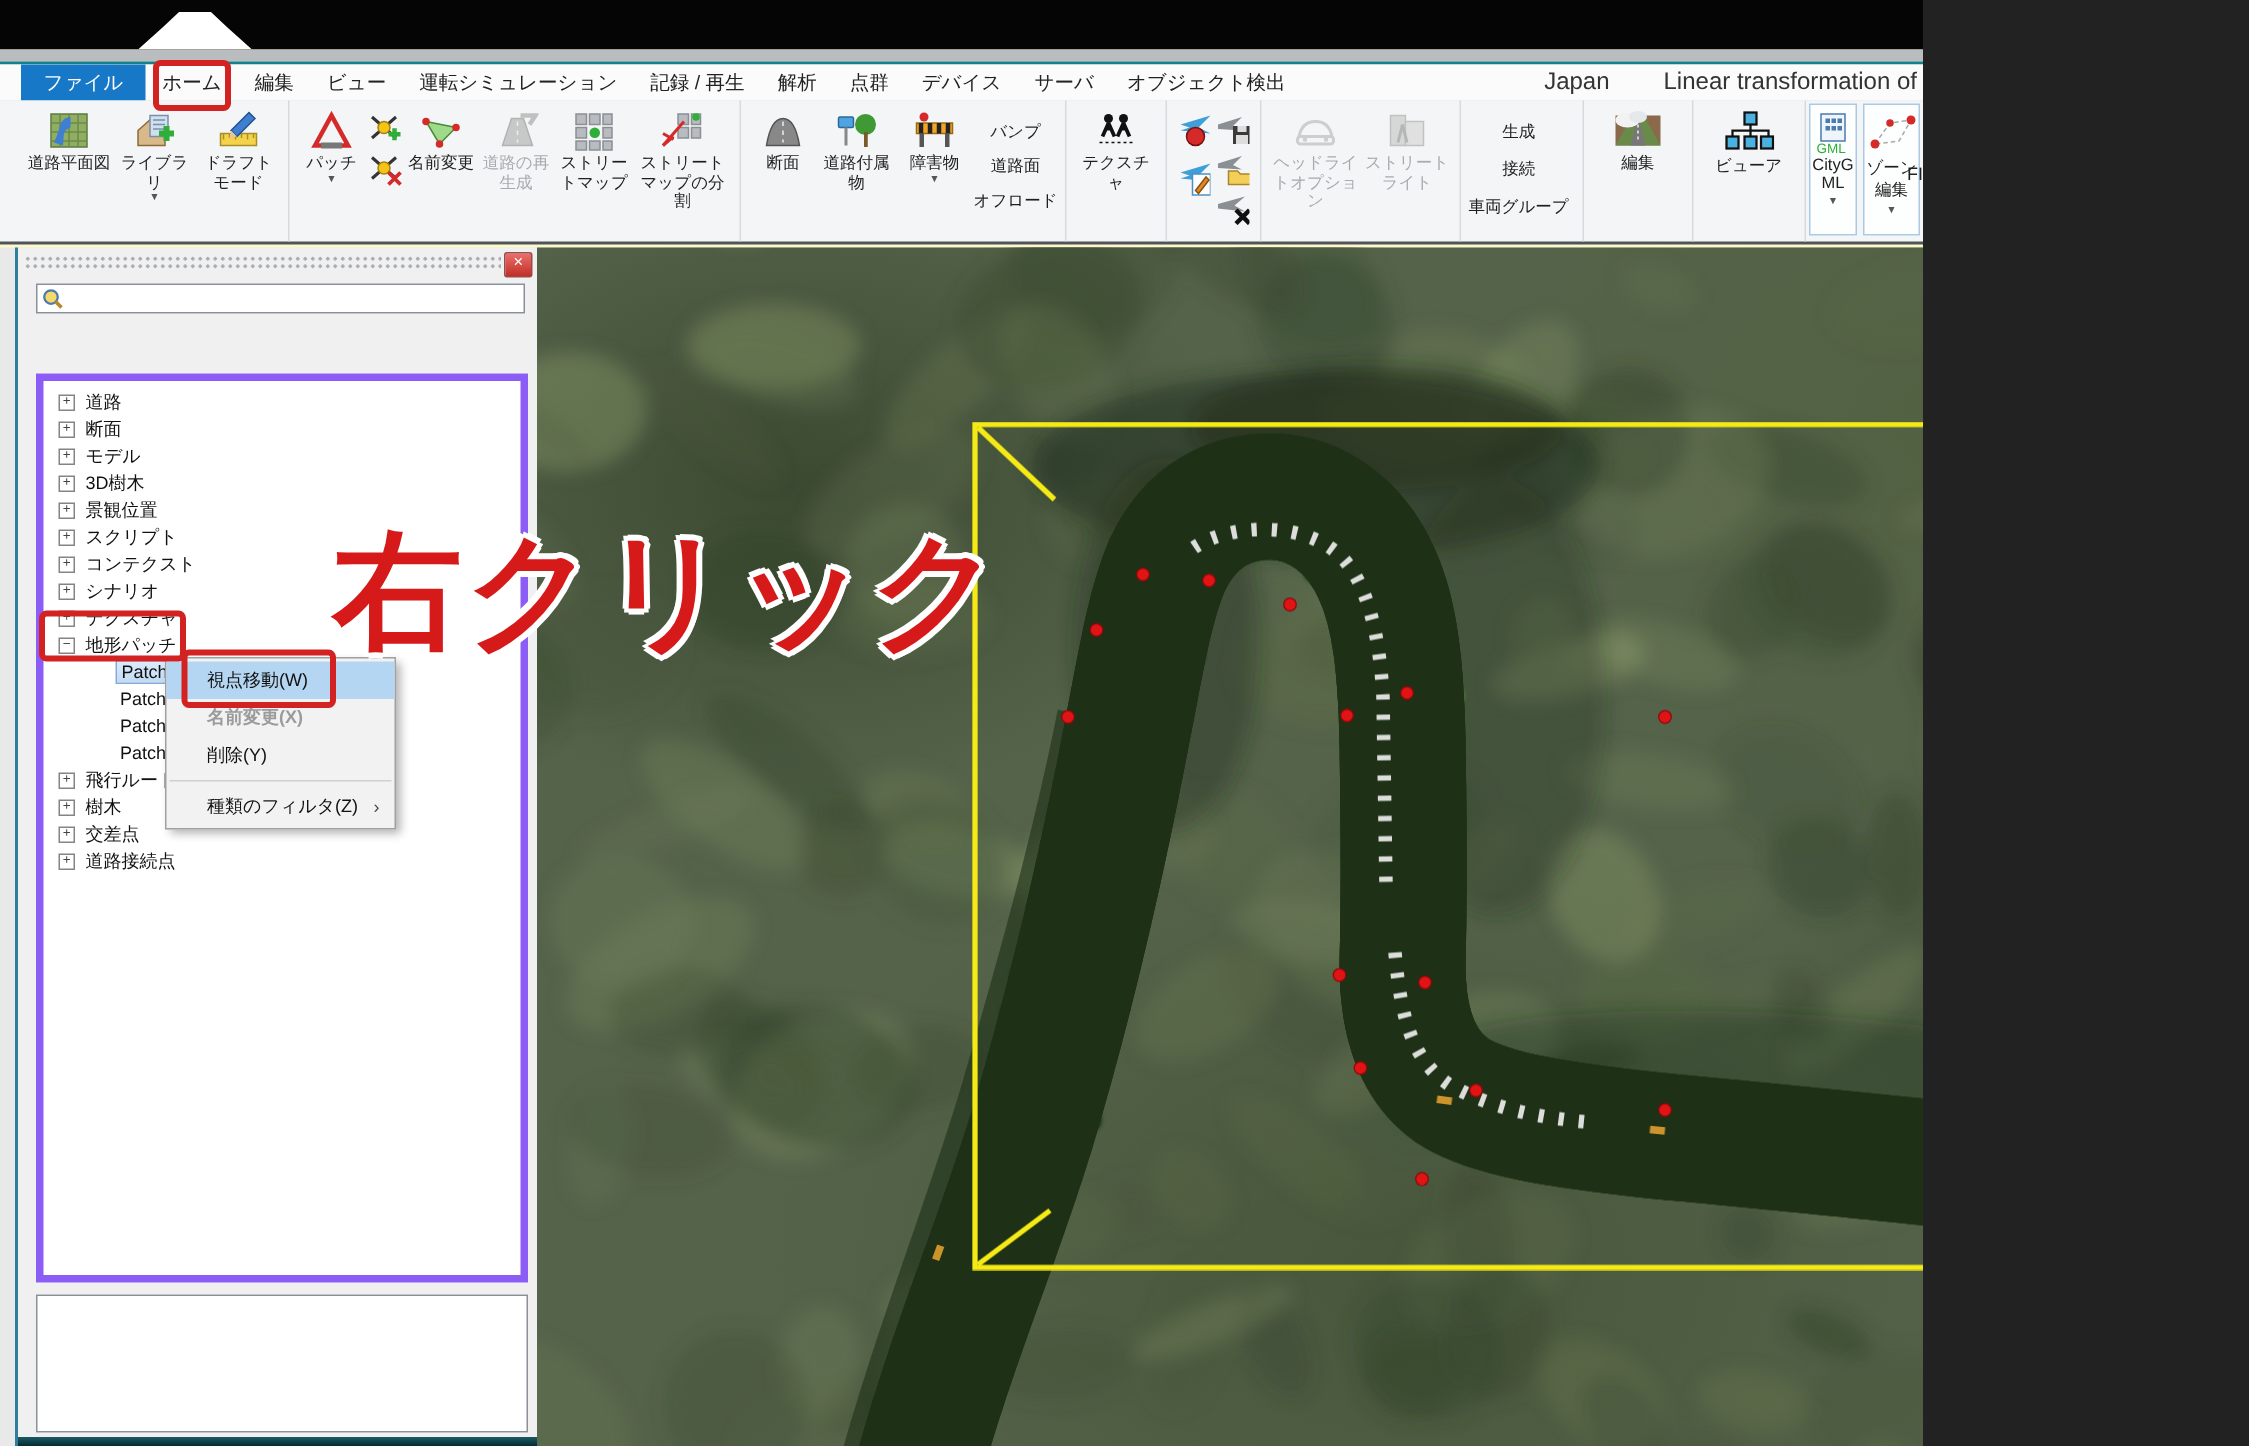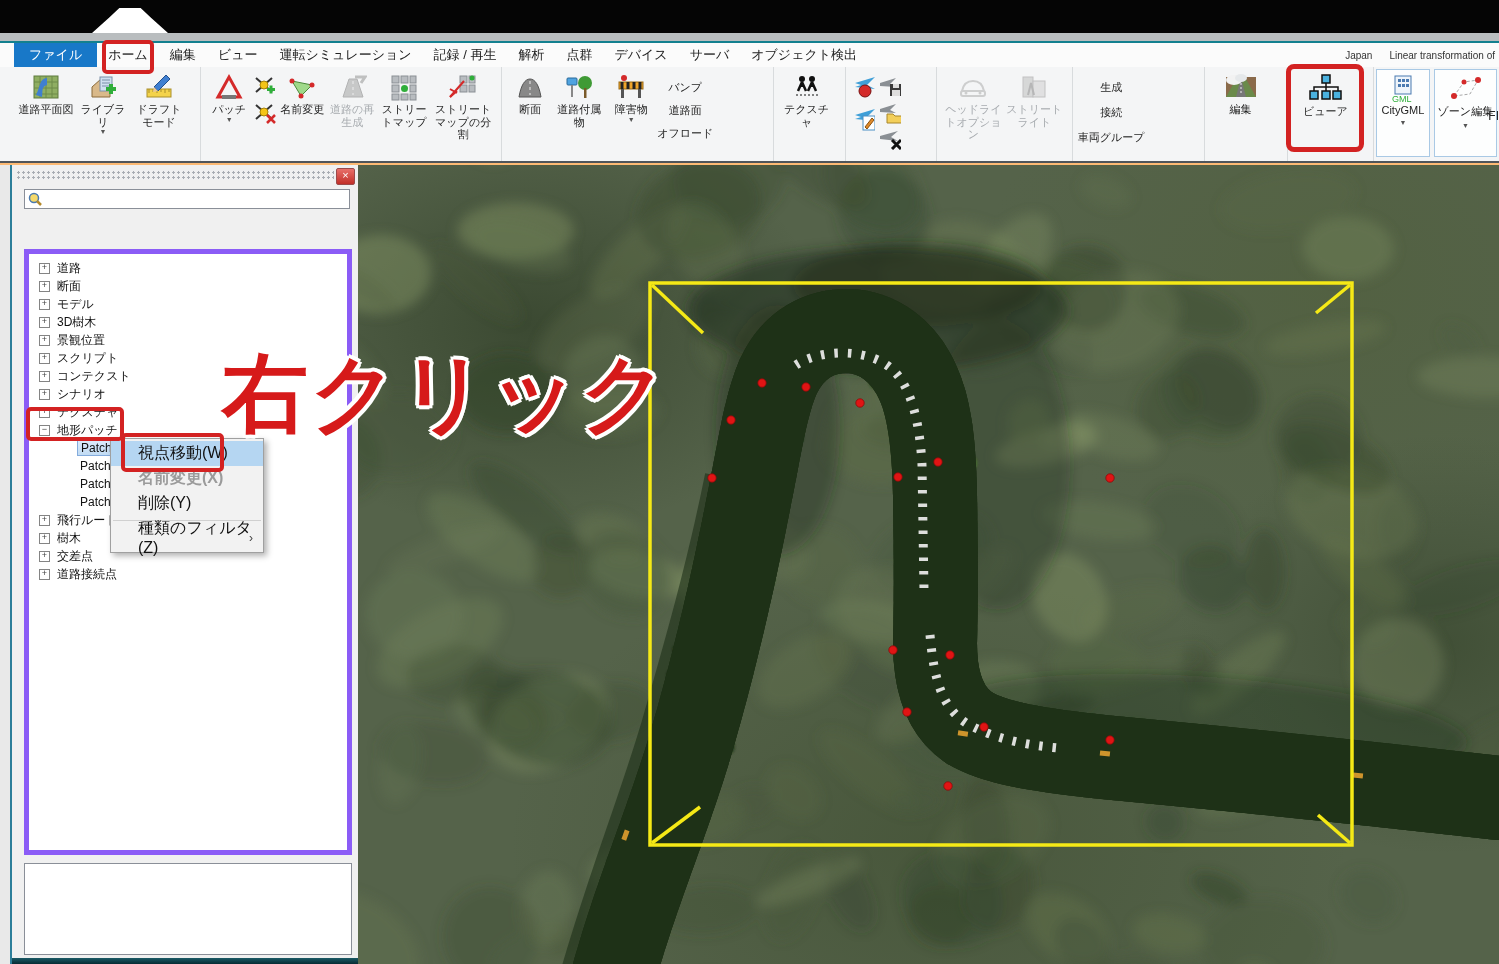--- a/index.html
+++ b/index.html
@@ -1,30 +1,30 @@
 <!DOCTYPE html>
 <html><head>
 <meta charset="utf-8">
 <style>
   html,body{margin:0;padding:0;background:#222;}
-  #app{position:relative;width:1499px;height:964px;overflow:hidden;
-       font-family:"Liberation Sans","DejaVu Sans",sans-serif;background:#fdba74;}
+  #app{position:relative;width:1282px;height:964px;overflow:hidden;
+       font-family:"Liberation Sans","DejaVu Sans",sans-serif;background:#fef9c3;}
 
   
   .titlebar{position:absolute;left:0;top:0;width:100%;height:33px;background:#050505;}
   .tb-shape{position:absolute;left:92px;top:8px;width:76px;height:25px;background:#fff;
             clip-path:polygon(0 100%,22% 40%,36% 0,64% 0,78% 40%,100% 100%);}
   .tb-gray{position:absolute;left:0;top:33px;width:100%;height:8px;background:#b9bdbf;}
   .tb-teal{position:absolute;left:0;top:41px;width:100%;height:2px;background:#13808f;}
   .menubar{position:absolute;left:0;top:43px;width:100%;height:24px;background:#fbfbfb;
            border-bottom:1px solid #dcdedf;display:flex;align-items:stretch;font-size:13px;color:#222;}
   .mtab{display:flex;align-items:center;padding:0 11px;cursor:default;white-space:nowrap;}
   .mtab.file{background:#1878c8;color:#fff;padding:0 15px;margin-left:14px;}
   .menubar-right{position:absolute;right:4px;top:0;height:24px;display:flex;align-items:center;
-                 gap:17px;font-size:10px;color:#333;}
+                 gap:36px;font-size:16px;color:#333;}
   .ribbon{position:absolute;left:0;top:67px;width:100%;height:96px;background:#f4f5f6;
           border-bottom:2px solid #50555a;display:flex;align-items:stretch;padding-left:12px;box-sizing:border-box;}
   .rgroup{position:relative;border-right:1px solid #d8dbdd;padding:3px 5px 15px 5px;
           display:flex;align-items:flex-start;}
   .rbtn{display:flex;flex-direction:column;align-items:center;font-size:11px;line-height:1.15;
         text-align:center;color:#1e1e1e;padding-top:3px;word-break:break-all;cursor:default;}
   .rbtn .ricon{margin-bottom:2px;}
   .rbtn.disabled{color:#a7abaf;}
   .rbtn.disabled svg{filter:grayscale(1) opacity(.5);}
   .caret{font-size:7px;color:#555;line-height:1;}
@@ -76,21 +76,21 @@
        text-align:center;color:#444;margin-right:7px;flex:0 0 9px;}
   .exp.plus::after{content:"+";}
   .exp.minus::after{content:"\2212";}
   .trow.child{padding-left:48px;}
   .trow.child .lbl{padding:0 3px;}
   .trow.child.selected .lbl{background:linear-gradient(#dcebfc,#c1dbf3);border:1px solid #84acdd;}
 
   
   .context-menu{position:absolute;left:110px;top:438px;width:152px;background:#f2f2f2;
                 border:1px solid #a0a0a0;box-shadow:3px 3px 6px rgba(0,0,0,.3);
-                font-size:16px;color:#111;z-index:30;padding:2px 0;}
+                font-size:12px;color:#111;z-index:30;padding:2px 0;}
   .cmi{height:25px;display:flex;align-items:center;padding:0 8px 0 27px;cursor:default;position:relative;}
   .cmi.hl{background:#b5d6f2;}
   .cmi.dis{color:#9b9b9b;font-weight:bold;}
   .cmi .sub{position:absolute;right:10px;font-size:12px;color:#444;}
   .cmi .sub::after{content:"\203A";}
   .cm-sep{height:1px;background:#d0d0d0;margin:4px 2px;}
 
   
   .redbox{position:absolute;border:4px solid #d32222;border-radius:5px;z-index:40;pointer-events:none;}
   .annotation{position:absolute;left:222px;top:336px;z-index:50;font-size:86px;font-weight:bold;

